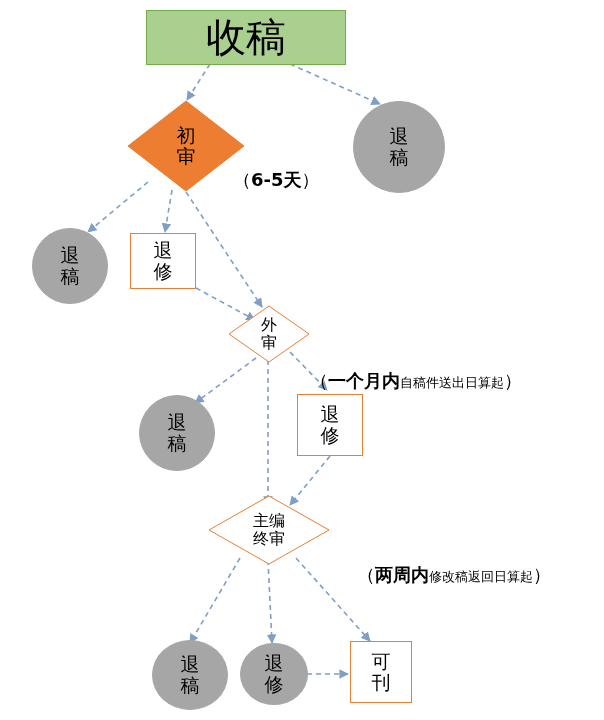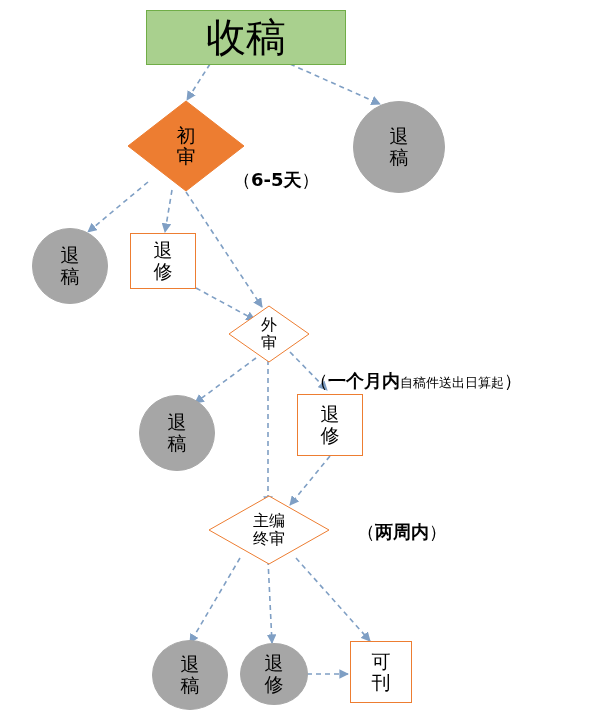--- a/index.html
+++ b/index.html
@@ -196,20 +196,21 @@
     <svg class="dshape" viewBox="0 0 122 70" preserveAspectRatio="none">
       <polygon points="61,1 121,35 61,69 1,35" fill="#ffffff" stroke="#ed7d31" stroke-width="1"></polygon>
     </svg>
     <span class="dlabel" style="white-space:pre-line;">主编
 终审</span>
   </div>
 
   <div class="annot" style="left:357px; top:520px;">
     <span class="big-plain">（</span>
     <span class="big">两周内</span>
+    <span class="small">修改稿返回日算起</span>
     <span class="big-plain">）</span>
   </div>
 
   <div class="node n-ellipse" style="left:152px; top:640px; width:76px; height:70px;">
     <span style="white-space: pre-line;">退
 稿</span>
   </div>
 
   <div class="node n-ellipse" style="left:240px; top:643px; width:68px; height:62px;">
     <span style="white-space: pre-line;">退

